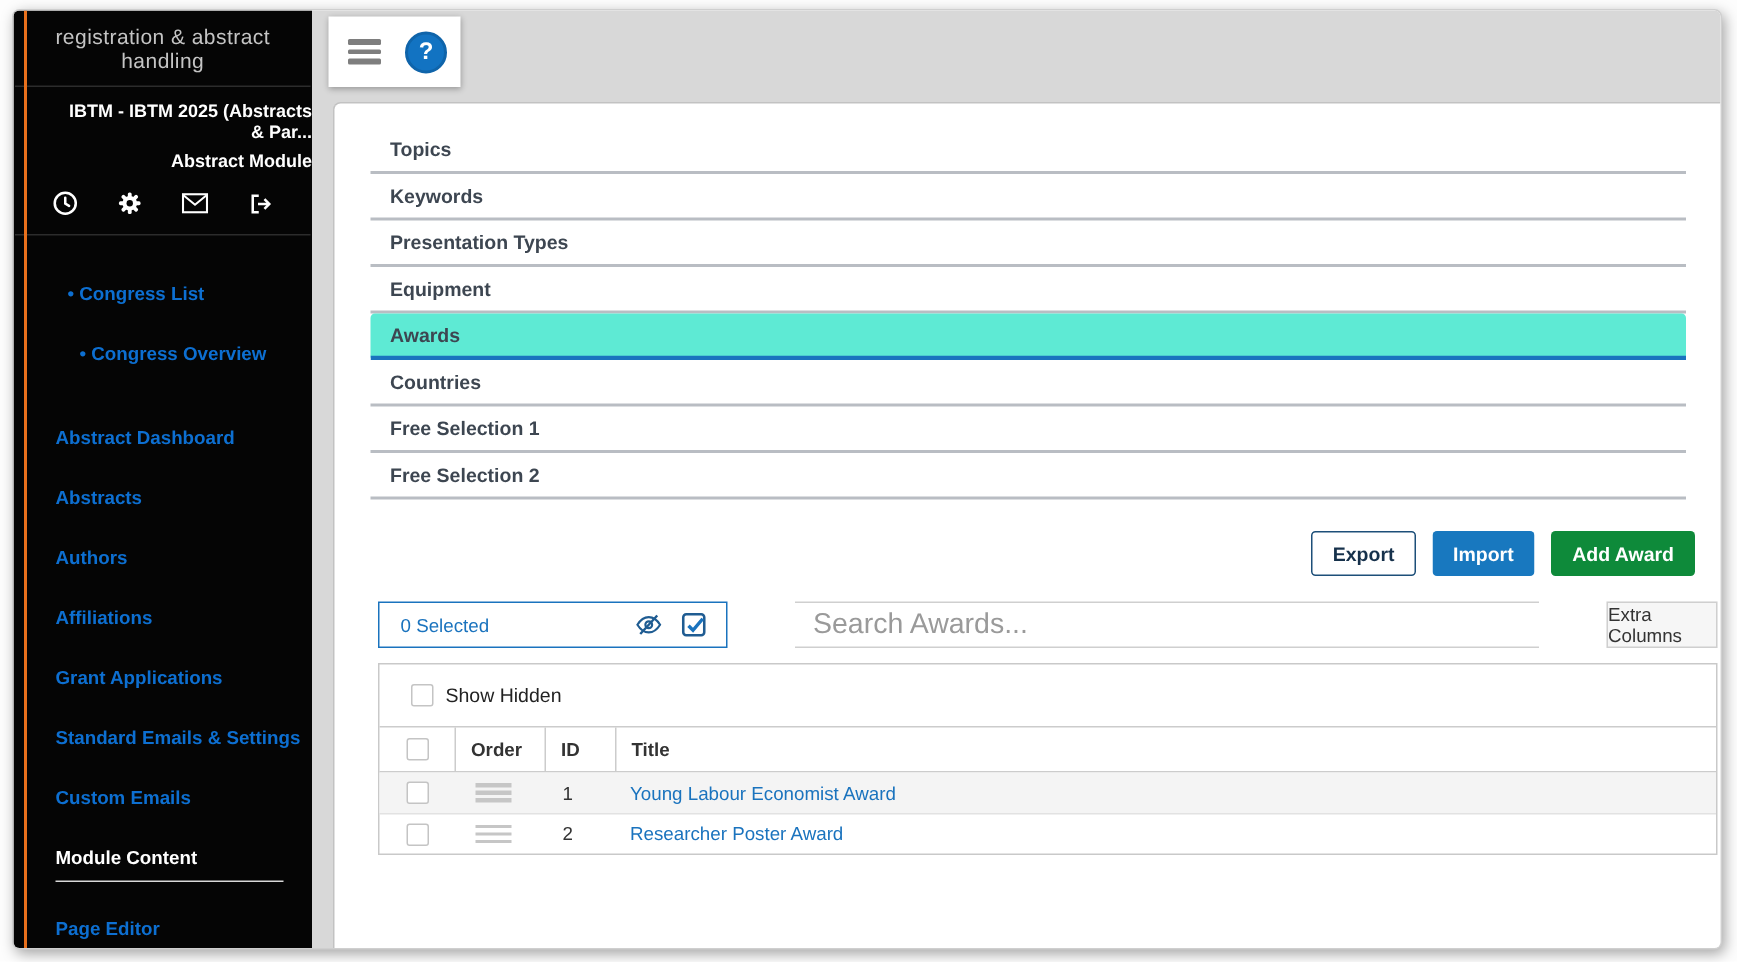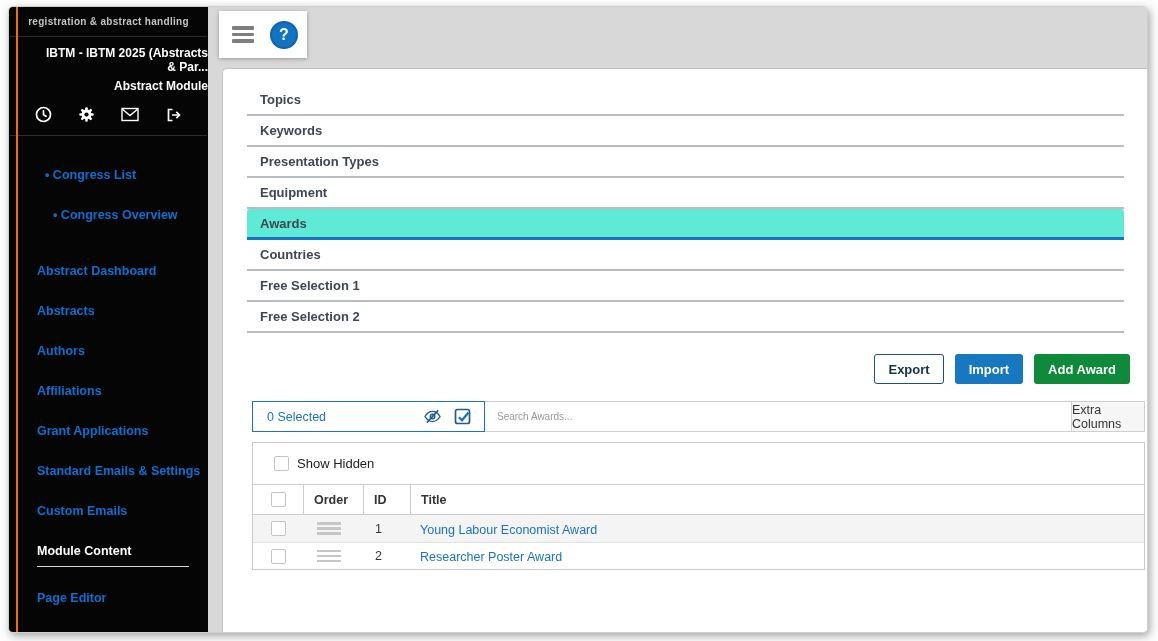--- a/index.html
+++ b/index.html
@@ -10,21 +10,21 @@
     background:#fff; border:1px solid #cfcfcf; border-radius:5px; overflow:hidden;
     box-shadow:2px 3px 9px rgba(0,0,0,.35); }
 
   
   .sidebar { position:absolute; left:0; top:0; width:199px; height:100%;
     background:#050505; color:#fff; }
   .sidebar::before { content:""; position:absolute; left:7px; top:0; bottom:0;
     width:2px; background:var(--sidebar-orange,#e8701c); }
   .logo { text-align:center; padding:11px 0 9px; }
   .logo-title { font-size:31px; font-weight:700; color:#fff; letter-spacing:-1px; line-height:1.1; }
-  .logo-tagline { font-size:10px; color:#c4c4c4; margin-top:-2px; letter-spacing:.3px;font-weight:bold; }
+  .logo-tagline { font-size:14px; color:#c4c4c4; margin-top:-2px; letter-spacing:.3px; }
   .side-sep { border-bottom:1px solid #2c2c2c; margin:0 1px; }
   .congress { margin-top:9px; text-align:right;margin-left:26px; }
   .congress-title { font-size:12px; font-weight:700; color:#fff; }
   .module-title { font-size:12px; font-weight:700; color:#fff; margin-top:5px; }
   .icon-row { display:flex; justify-content:center; gap:26px; margin:13px 0 12px; align-items:center; }
   .icon-btn { cursor:pointer; display:flex; align-items:center; }
   .nav { padding-top:31px; }
   .nav-item { display:block; margin:0 0 24px 28px; font-size:12.5px; font-weight:700;
     color:var(--link-blue,#0d6fd1); cursor:pointer; height:16px; line-height:16px;
     text-decoration:none; }
@@ -55,27 +55,27 @@
   .tab.active { background:#5eead4; border-bottom:3px solid var(--accent-blue,#1a73be);
     padding-bottom:6px; border-radius:3px 3px 0 0; }
 
   .actions { display:flex; justify-content:flex-end; gap:11px; margin:21px 17px 0 0; }
   .btn { height:30px; border-radius:3px; font-size:13px; font-weight:600; display:flex;
     align-items:center; padding:0 13px; cursor:pointer; border:1px solid transparent; }
   .btn-export { background:#fff; border-color:#1d4f79; color:#16314b; }
   .btn-import { background:var(--import-blue,#1878bf); color:#fff; }
   .btn-add { background:var(--add-green,#0e8a3a); color:#fff; }
 
-  .selbar { display:flex; margin:17px 2px 0 29px; height:31px; }
+  .selbar { display:flex; margin:17px 2px 0 29px; height:31px;gap:45px; }
   .selbox { width:233px; border:1px solid var(--accent-blue,#1a70bd); display:flex;
     align-items:center; background:#fff; cursor:pointer; }
   .selbox-label { color:var(--accent-blue,#1a70bd); font-size:12.5px; margin-left:14px; flex:1; }
   .selbox .icon-btn { margin-right:12px; }
   .search-input { flex:1; border:1px solid #cfcfcf; border-left:none; border-right:none;
-    padding:0 12px; font-size:10px; color:#333; outline:none; font-family:inherit; }
+    padding:0 12px; font-size:19px; color:#333; outline:none; font-family:inherit; }
   .search-input::placeholder { color:#9a9a9a; }
   .extra-btn { width:74px; border:1px solid #cfcfcf; background:#f6f6f6; display:flex;
     align-items:center; justify-content:center; font-size:12.5px; color:#333; cursor:pointer; }
 
   .tablebox { margin:10px 2px 0 29px; border:1px solid #c9c9c9; }
   .show-hidden { height:41px; display:flex; align-items:center; padding-left:21px; }
   .cb { width:15px; height:15px; border:1px solid #c4c4c4; background:#fff; border-radius:2px;
     cursor:pointer; flex:none; }
   .show-hidden-label { margin-left:8px; font-size:13px; color:#222; }
   .thead, .trow { display:grid; grid-template-columns:51px 60px 47px 1fr; align-items:center; }

